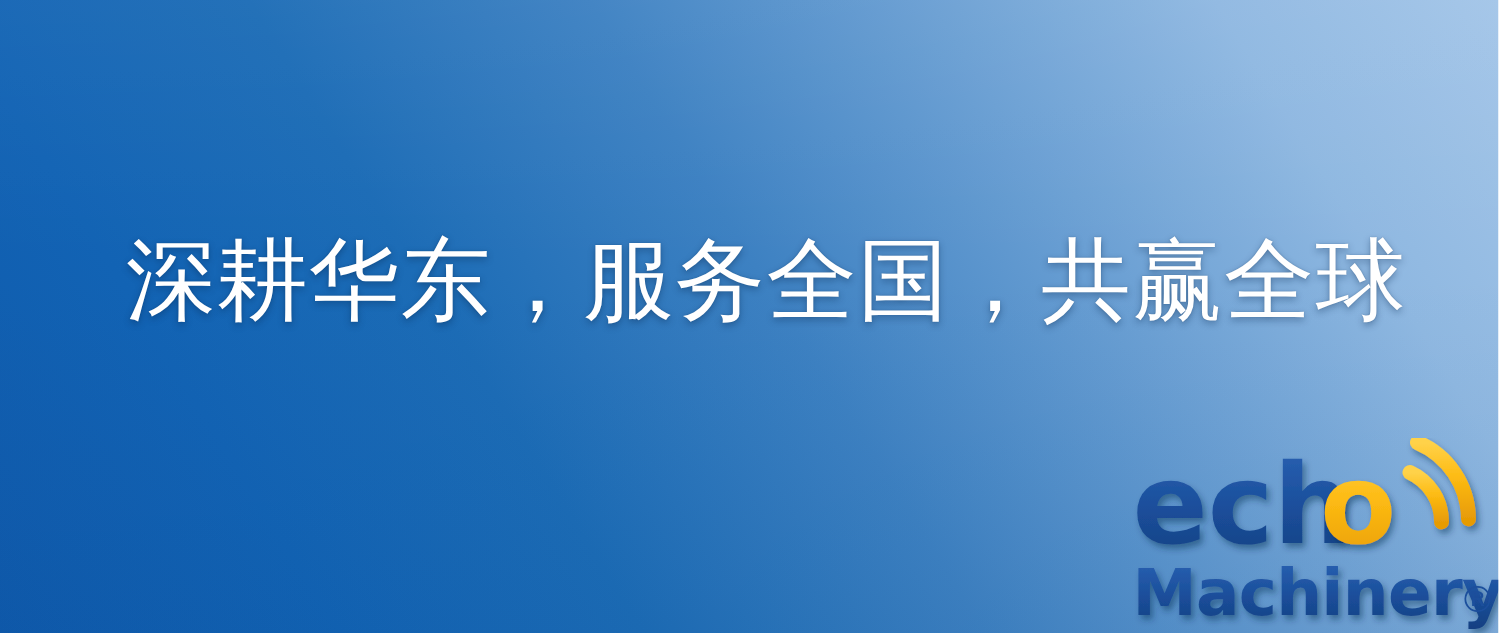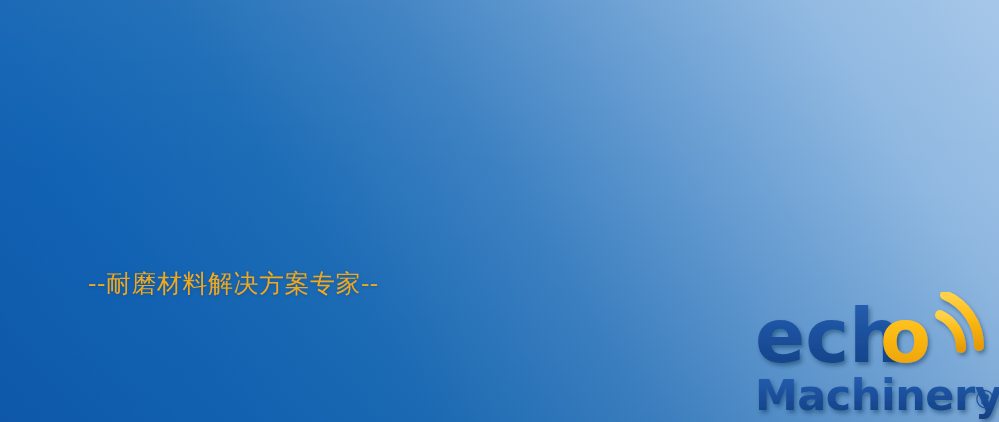--- a/index.html
+++ b/index.html
@@ -83,22 +83,22 @@
     z-index: 4;
     margin-left: 7px;
   }
   #logo svg { display: block; }
 </style>
 </head>
 <body>
 
 <div id="banner">
 
+  <div class="headline">深耕华东，服务全国，共赢全球</div>
 
-  <div class="subtitle">--耐磨材料解决方案专家--</div>
 
   <div id="logo">
     <svg width="251" height="130" viewBox="0 0 251 130" xmlns="http://www.w3.org/2000/svg">
       <defs>
         <filter id="shdw" x="-30%" y="-30%" width="170%" height="180%">
           <feDropShadow dx="2" dy="3" stdDeviation="2.2" flood-color="#0d2a4e" flood-opacity="0.45"></feDropShadow>
         </filter>
         <linearGradient id="goldgrad" x1="0" y1="0" x2="0" y2="1">
           <stop offset="0%" stop-color="#ffd24a"></stop>
           <stop offset="45%" stop-color="#fdbb13"></stop>

